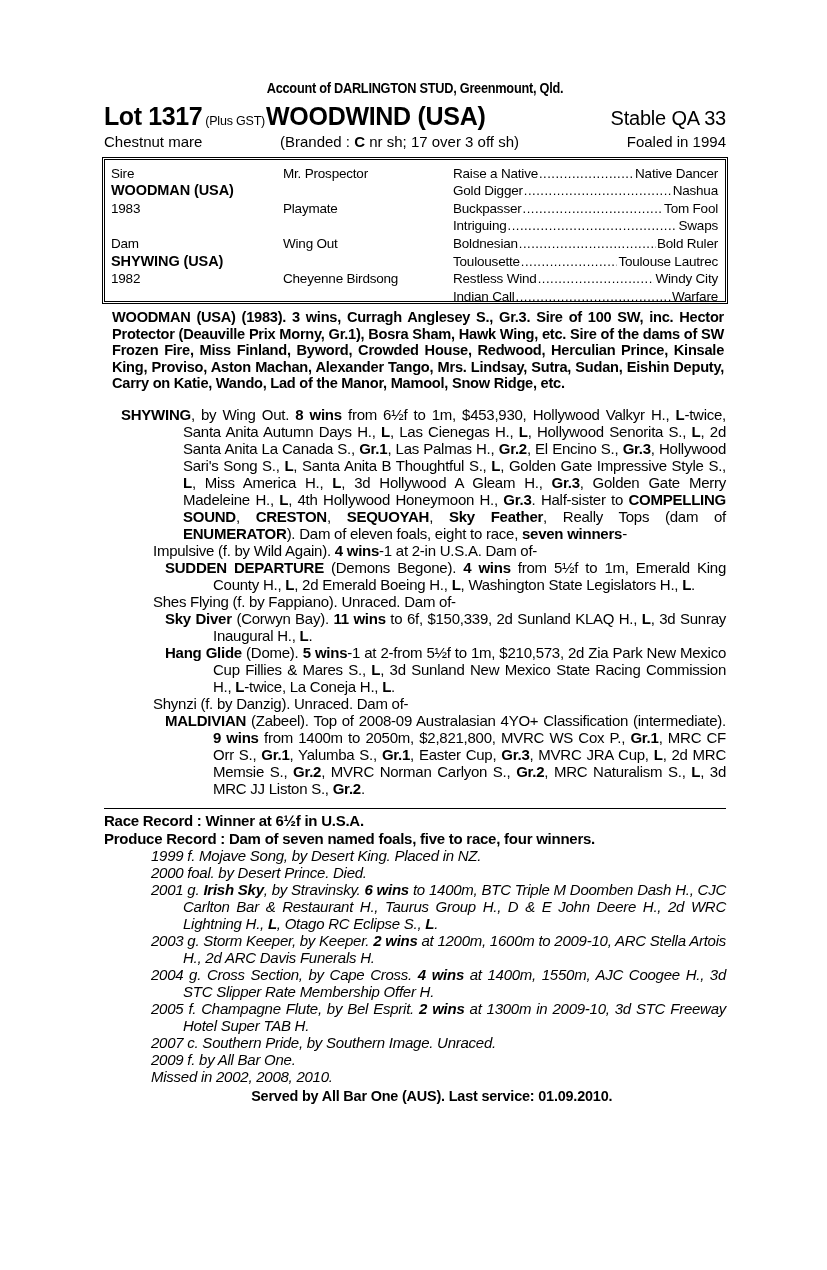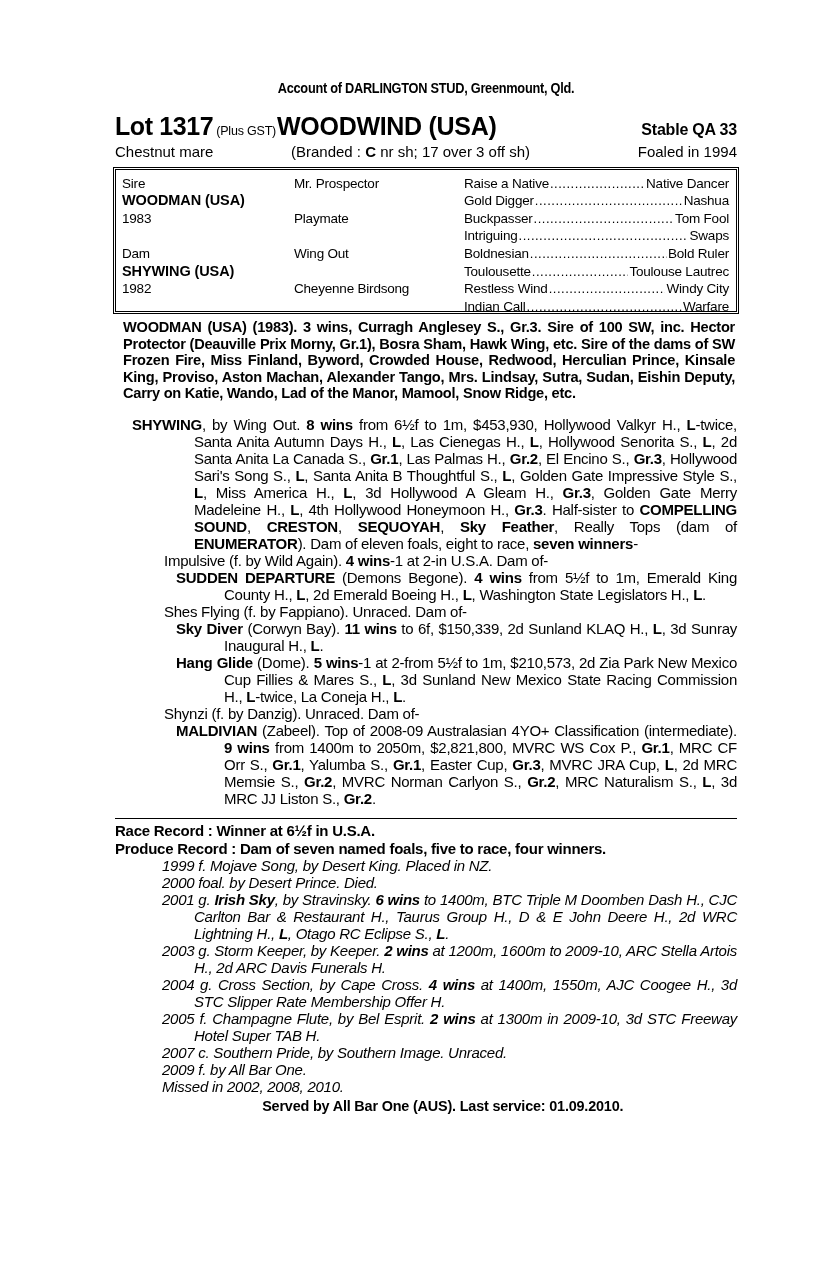--- a/index.html
+++ b/index.html
@@ -10,40 +10,40 @@
   body {
     width: 827px;
     height: 1270px;
     font-family: "Liberation Sans", sans-serif;
     color: #000000;
     position: relative;
     overflow: hidden;
   }
   .page {
     position: absolute;
-    left: 115px;
+    left: 104px;
     top: 0;
     width: 622px;
   }
 
   
   .account-line {
     text-align: center;
     font-weight: bold;
     font-size: 14.5px;
     letter-spacing: -0.3px;
     transform: scaleX(0.88);
     transform-origin: center center;
     margin-top: 80px;
     white-space: nowrap;
   }
   .lot-row {
     display: flex;
     align-items: baseline;
-    margin-top: 16px;
+    margin-top: 6px;
     white-space: nowrap;
     text-align: right;
   }
   .lot-no {
     font-weight: bold;
     font-size: 25px;
     letter-spacing: -0.4px;
   }
   .gst {
     font-size: 12.5px;
@@ -51,22 +51,22 @@
     letter-spacing: -0.2px;
   }
   .horse-name {
     font-weight: bold;
     font-size: 25px;
     letter-spacing: -0.3px;
     margin-left: 1px;
   }
   .stable {
     margin-left: auto;
-    font-weight: bold;
-    font-size: 16px;
+    font-weight: normal;
+    font-size: 20px;
     letter-spacing: -0.2px;
   }
   .desc-row {
     display: flex;
     align-items: baseline;
     font-size: 15px;
     margin-top: 2px;
     white-space: nowrap;
   }
   .desc-colour { width: 176px; }

